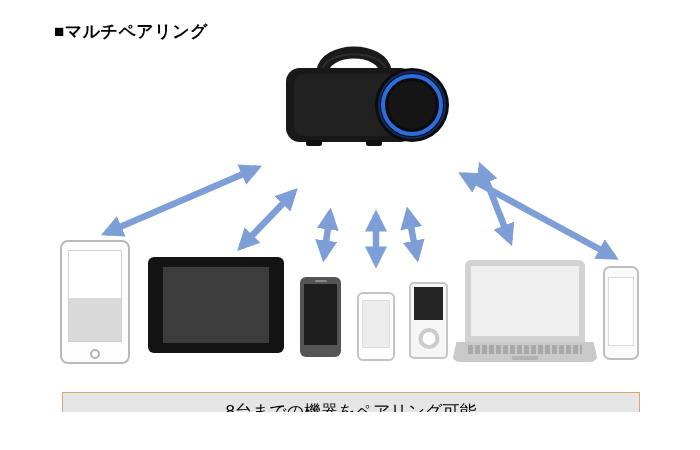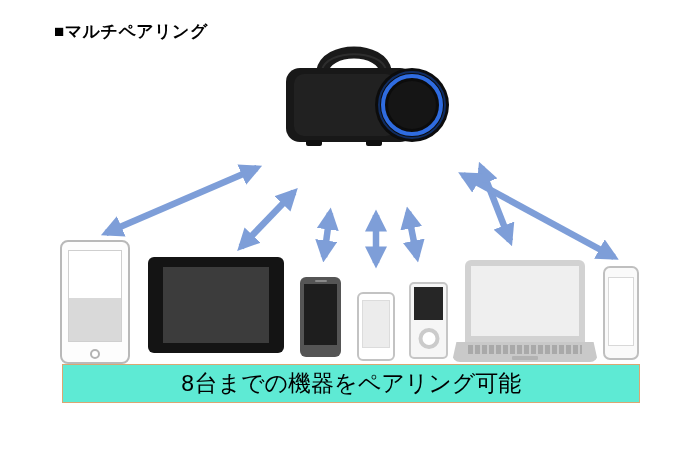--- a/index.html
+++ b/index.html
@@ -1,17 +1,17 @@
 <!DOCTYPE html>
 <html><head>
 <meta charset="utf-8">
 <style>
   html,body{margin:0;padding:0;background:#fff;}
   .stage{position:relative;width:700px;height:412px;background:#ffffff;overflow:hidden;
-         font-family:Liberation Mono, monospace;}
+         font-family:Liberation Sans, sans-serif;}
   .title{position:absolute;left:54px;top:20px;font-size:17px;font-weight:600;color:#000;letter-spacing:.5px;}
 
   .speaker{position:absolute;left:280px;top:38px;}
   .arrows{position:absolute;left:0;top:0;}
 
   .dev{position:absolute;box-sizing:border-box;}
   .dev *{box-sizing:border-box;}
 
   .tab-white{left:60px;top:240px;width:70px;height:124px;background:#fdfdfd;border:2px solid #b9b9b9;border-radius:8px;}
   .tab-white .scr{position:absolute;left:6px;right:6px;top:8px;bottom:20px;border:1px solid #cfcfcf;
@@ -39,22 +39,22 @@
   .lap-screen-inner{width:100%;height:100%;background:#efefef;}
   .lap-base{width:146px;height:20px;background:#c9c9c9;border-radius:2px 2px 8px 8px;
             clip-path:polygon(3% 0,97% 0,100% 100%,0 100%);position:relative;}
   .lap-keys{position:absolute;left:16px;right:16px;top:3px;height:9px;
             background:repeating-linear-gradient(90deg,#a9a9a9 0 5px,#c9c9c9 5px 7px);}
   .lap-track{position:absolute;left:50%;bottom:2px;transform:translateX(-50%);width:26px;height:4px;background:#b2b2b2;border-radius:1px;}
 
   .ph-light{left:603px;top:266px;width:36px;height:94px;background:#fafafa;border:2px solid #bfbfbf;border-radius:7px;}
   .ph-light .scr{position:absolute;left:3px;right:3px;top:9px;bottom:12px;background:#fff;border:1px solid #d8d8d8;}
 
-  .caption{position:absolute;left:62px;top:364px;width:576px;height:37px;border:1px solid #dba672;background:#5eead4;
-           display:flex;align-items:center;justify-content:center;font-size:23px;color:#000;}
+  .caption{position:absolute;left:62px;top:392px;width:576px;height:37px;border:1px solid #dba672;background:#e5e5e5;
+           display:flex;align-items:center;justify-content:center;font-size:17px;color:#000;}
 </style>
 </head>
 <body>
 
 <div class="stage">
 
   <div class="title">■マルチペアリング</div>
 
   <svg class="speaker" width="170" height="120" viewBox="0 0 170 120" aria-hidden="true">
     <path d="M 42 34 C 46 8 102 8 106 34" fill="none" stroke="#1a1a1a" stroke-width="12" stroke-linecap="round"></path>

